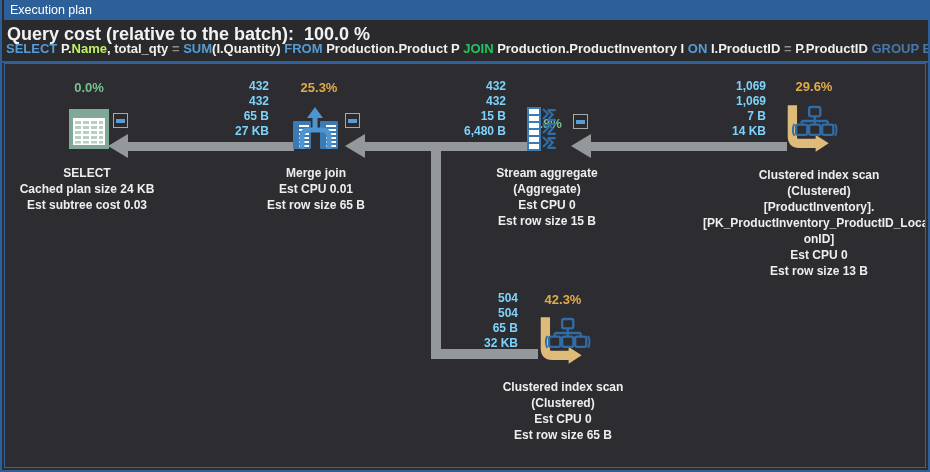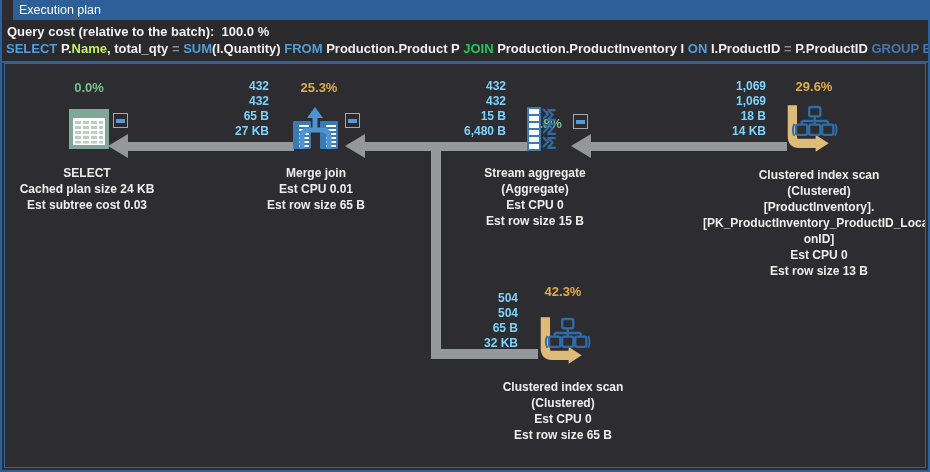--- a/index.html
+++ b/index.html
@@ -4,30 +4,30 @@
 <style>
   html,body{margin:0;padding:0;background:#1e1e1e;}
   .window{
     position:relative;width:930px;height:472px;box-sizing:border-box;
     background:#2d2d31;
     border-left:2px solid #2d6098;border-right:2px solid #2d6098;border-bottom:2px solid #2d6098;
     font-family:"Liberation Sans","DejaVu Sans",sans-serif;
     overflow:hidden;
   }
   .titlebar{
-    position:absolute;left:11px;top:0;right:0;height:20px;
+    position:absolute;left:2px;top:0;right:0;height:20px;
     background:#2d6098;color:#ffffff;font-size:12.5px;line-height:20px;
     padding-left:6px;
   }
   .infobar{
     position:absolute;left:0;top:20px;right:0;height:41px;
     background:#2a2a2d;border-bottom:2px solid #2d6098;
   }
   .costline{
-    position:absolute;left:5px;top:4px;color:#f2f2f2;font-size:13px;font-weight:700;white-space:pre;
+    position:absolute;left:5px;top:4px;color:#f2f2f2;font-size:18px;font-weight:700;white-space:pre;
   }
   .sqlline{
     position:absolute;left:4px;top:21px;font-size:13px;font-weight:700;white-space:pre;color:#e8e8e8;
   }
   .sqlline .kw{color:#569cd6;}
   .sqlline .kw2{color:#4878ab;}
   .sqlline .jn{color:#22c55e;text-align:right;}
   .sqlline .fld{color:#bef264;}
   .sqlline .op{color:#8a8f94;}
   .sqlline .w{color:#f0f0f0;}
@@ -88,35 +88,35 @@
     </div>
     <div class="edge-labels" style="left:409px;top:15px;">
       <div>432</div>
         <div>432</div>
       <div>15 B</div>
         <div>6,480 B</div>
     </div>
     <div class="edge-labels" style="left:669px;top:15px;">
       <div>1,069</div>
         <div>1,069</div>
-      <div>18 B</div>
+      <div>7 B</div>
         <div>14 KB</div>
     </div>
     <div class="edge-labels" style="left:421px;top:227px;text-align:right;">
       <div>504</div>
         <div>504</div>
       <div>65 B</div>
         <div>32 KB</div>
     </div>
 
     <div class="pct low" style="left:39px;top:16px;">0.0%</div>
     <div class="pct high" style="left:269px;top:16px;">25.3%</div>
     <div class="pct low" style="left:497px;top:16px;margin-top:36px;">2.8%</div>
     <div class="pct high" style="left:764px;top:15px;">29.6%</div>
-    <div class="pct high" style="left:513px;top:220px;">42.3%</div>
+    <div class="pct high" style="left:513px;top:228px;">42.3%</div>
 
     <div class="icon" style="left:64px;top:45px;width:40px;height:40px;">
       <svg width="40" height="40" viewBox="0 0 40 40">
         <rect x="0" y="0" width="40" height="40" fill="#7fa897"></rect>
         <rect x="4" y="9" width="32" height="27" fill="#ffffff"></rect>
         <g fill="#b7d0c3">
           <rect x="6" y="12" width="28" height="3"></rect>
             <rect x="6" y="17" width="28" height="3"></rect>
           <rect x="6" y="22" width="28" height="3"></rect>
             <rect x="6" y="27" width="28" height="3"></rect>
@@ -231,21 +231,21 @@
     <div class="node-label" style="left:0px;top:101px;width:164px;">
       <div>SELECT</div>
       <div>Cached plan size  24 KB</div>
       <div>Est subtree cost  0.03</div>
     </div>
     <div class="node-label" style="left:221px;top:101px;width:180px;">
       <div>Merge join</div>
       <div>Est CPU  0.01</div>
       <div>Est row size  65 B</div>
     </div>
-    <div class="node-label" style="left:440px;top:101px;width:180px;">
+    <div class="node-label" style="left:452px;top:101px;width:180px;">
       <div>Stream aggregate</div>
       <div>(Aggregate)</div>
       <div>Est CPU  0</div>
       <div>Est row size  15 B</div>
     </div>
     <div class="node-label" style="left:698px;top:103px;width:232px;">
       <div>Clustered index scan</div>
       <div>(Clustered)</div>
       <div>[ProductInventory].</div>
       <div>[PK_ProductInventory_ProductID_Locati</div>

